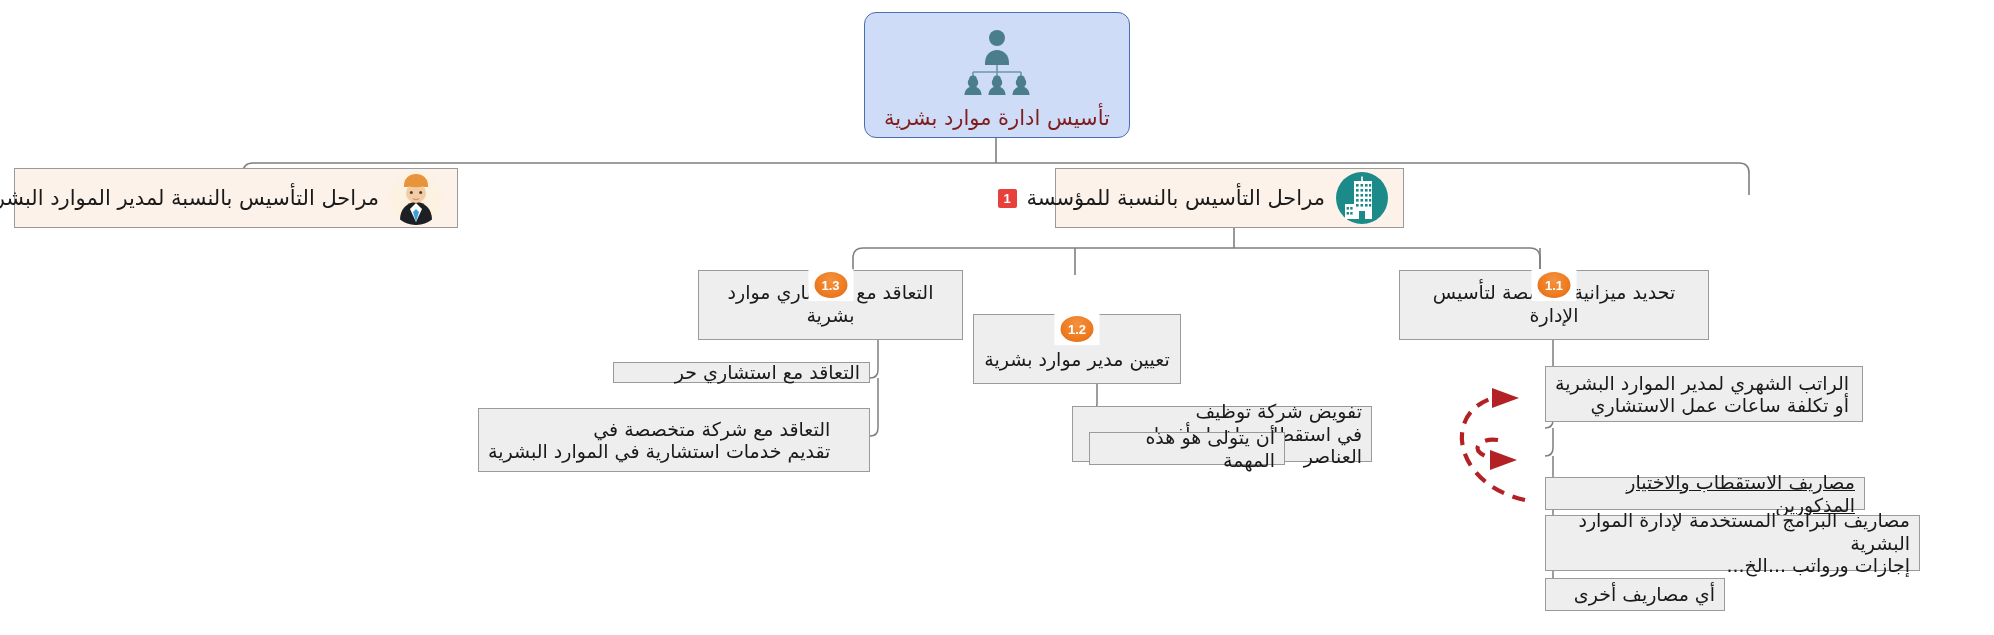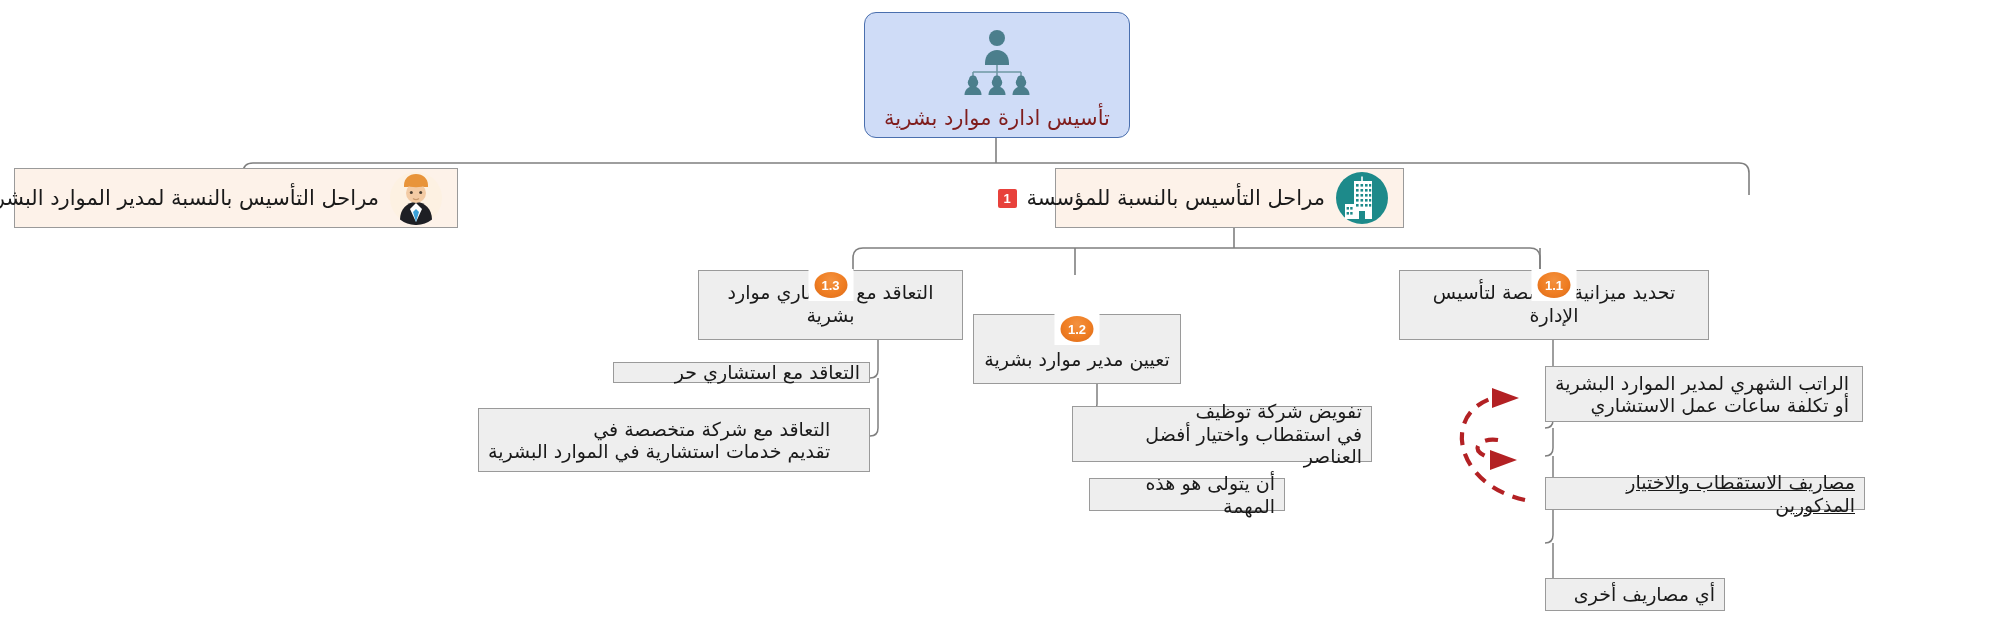--- a/index.html
+++ b/index.html
@@ -305,26 +305,28 @@
     </div>
     <div class="sub-label">التعاقد مع استشاري موارد بشرية</div>
   </div>
 
   <div class="node leaf" style="left:1545px; top:366px; width:318px; height:56px; justify-content:flex-end;">الراتب الشهري لمدير الموارد البشرية
 أو تكلفة ساعات عمل الاستشاري</div>
 
 
   <div class="node leaf" style="left:1545px; top:477px; width:320px; height:33px;text-decoration:underline;">مصاريف الاستقطاب والاختيار المذكورين</div>
 
+  <div class="node leaf" style="left:1545px; top:515px; width:375px; height:56px; justify-content:flex-end;">مصاريف البرامج المستخدمة  لإدارة الموارد البشرية
+إجازات ورواتب ...الخ...</div>
 
   <div class="node leaf" style="left:1545px; top:578px; width:180px; height:33px;">أي مصاريف أخرى</div>
 
   <div class="node leaf" style="left:1072px; top:366px; width:300px; height:56px; justify-content:flex-end;margin-top:40px;">تفويض شركة توظيف
 في استقطاب واختيار أفضل العناصر</div>
 
-  <div class="node leaf" style="left:1089px; top:432px; width:196px; height:33px;margin-top:46px;">أن يتولى هو هذه المهمة</div>
+  <div class="node leaf" style="left:1089px; top:432px; width:196px; height:33px;">أن يتولى هو هذه المهمة</div>
 
   <div class="node leaf" style="left:613px; top:362px; width:257px; height:21px;">التعاقد مع استشاري حر</div>
 
   <div class="node leaf" style="left:478px; top:408px; width:392px; height:64px; justify-content:flex-end;">التعاقد مع شركة متخصصة في
 تقديم خدمات استشارية في الموارد البشرية</div>
 
 </div>
 
 </body></html>

